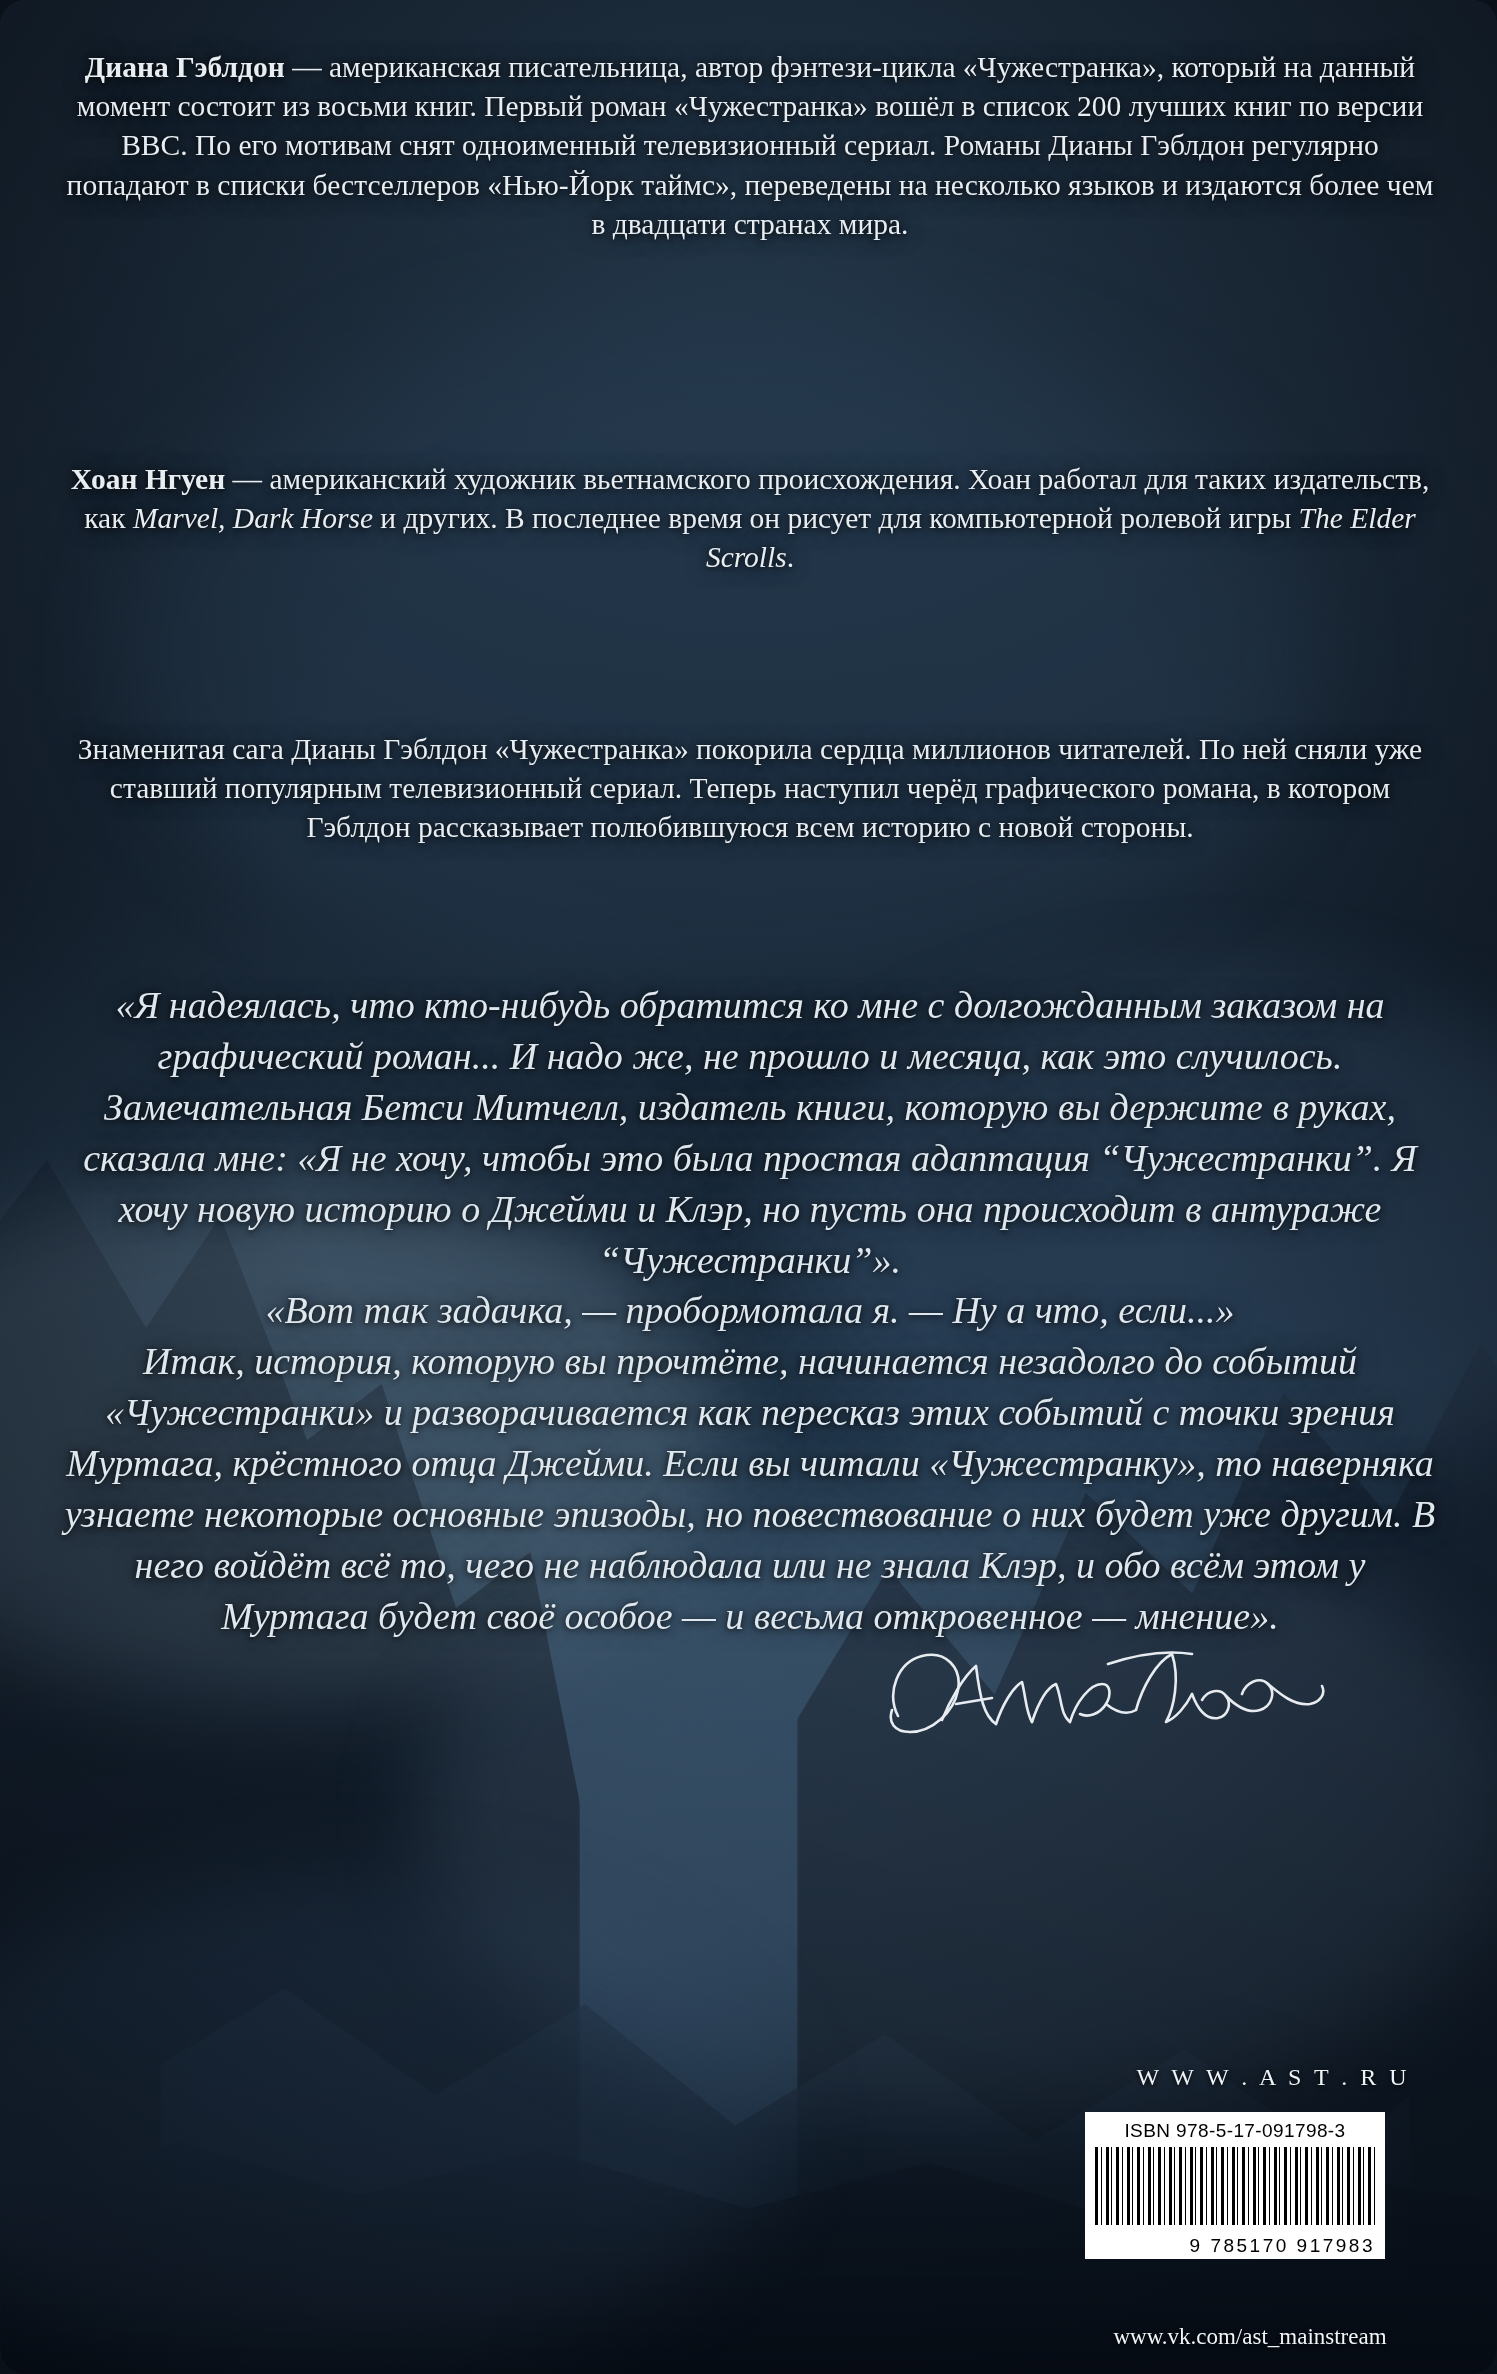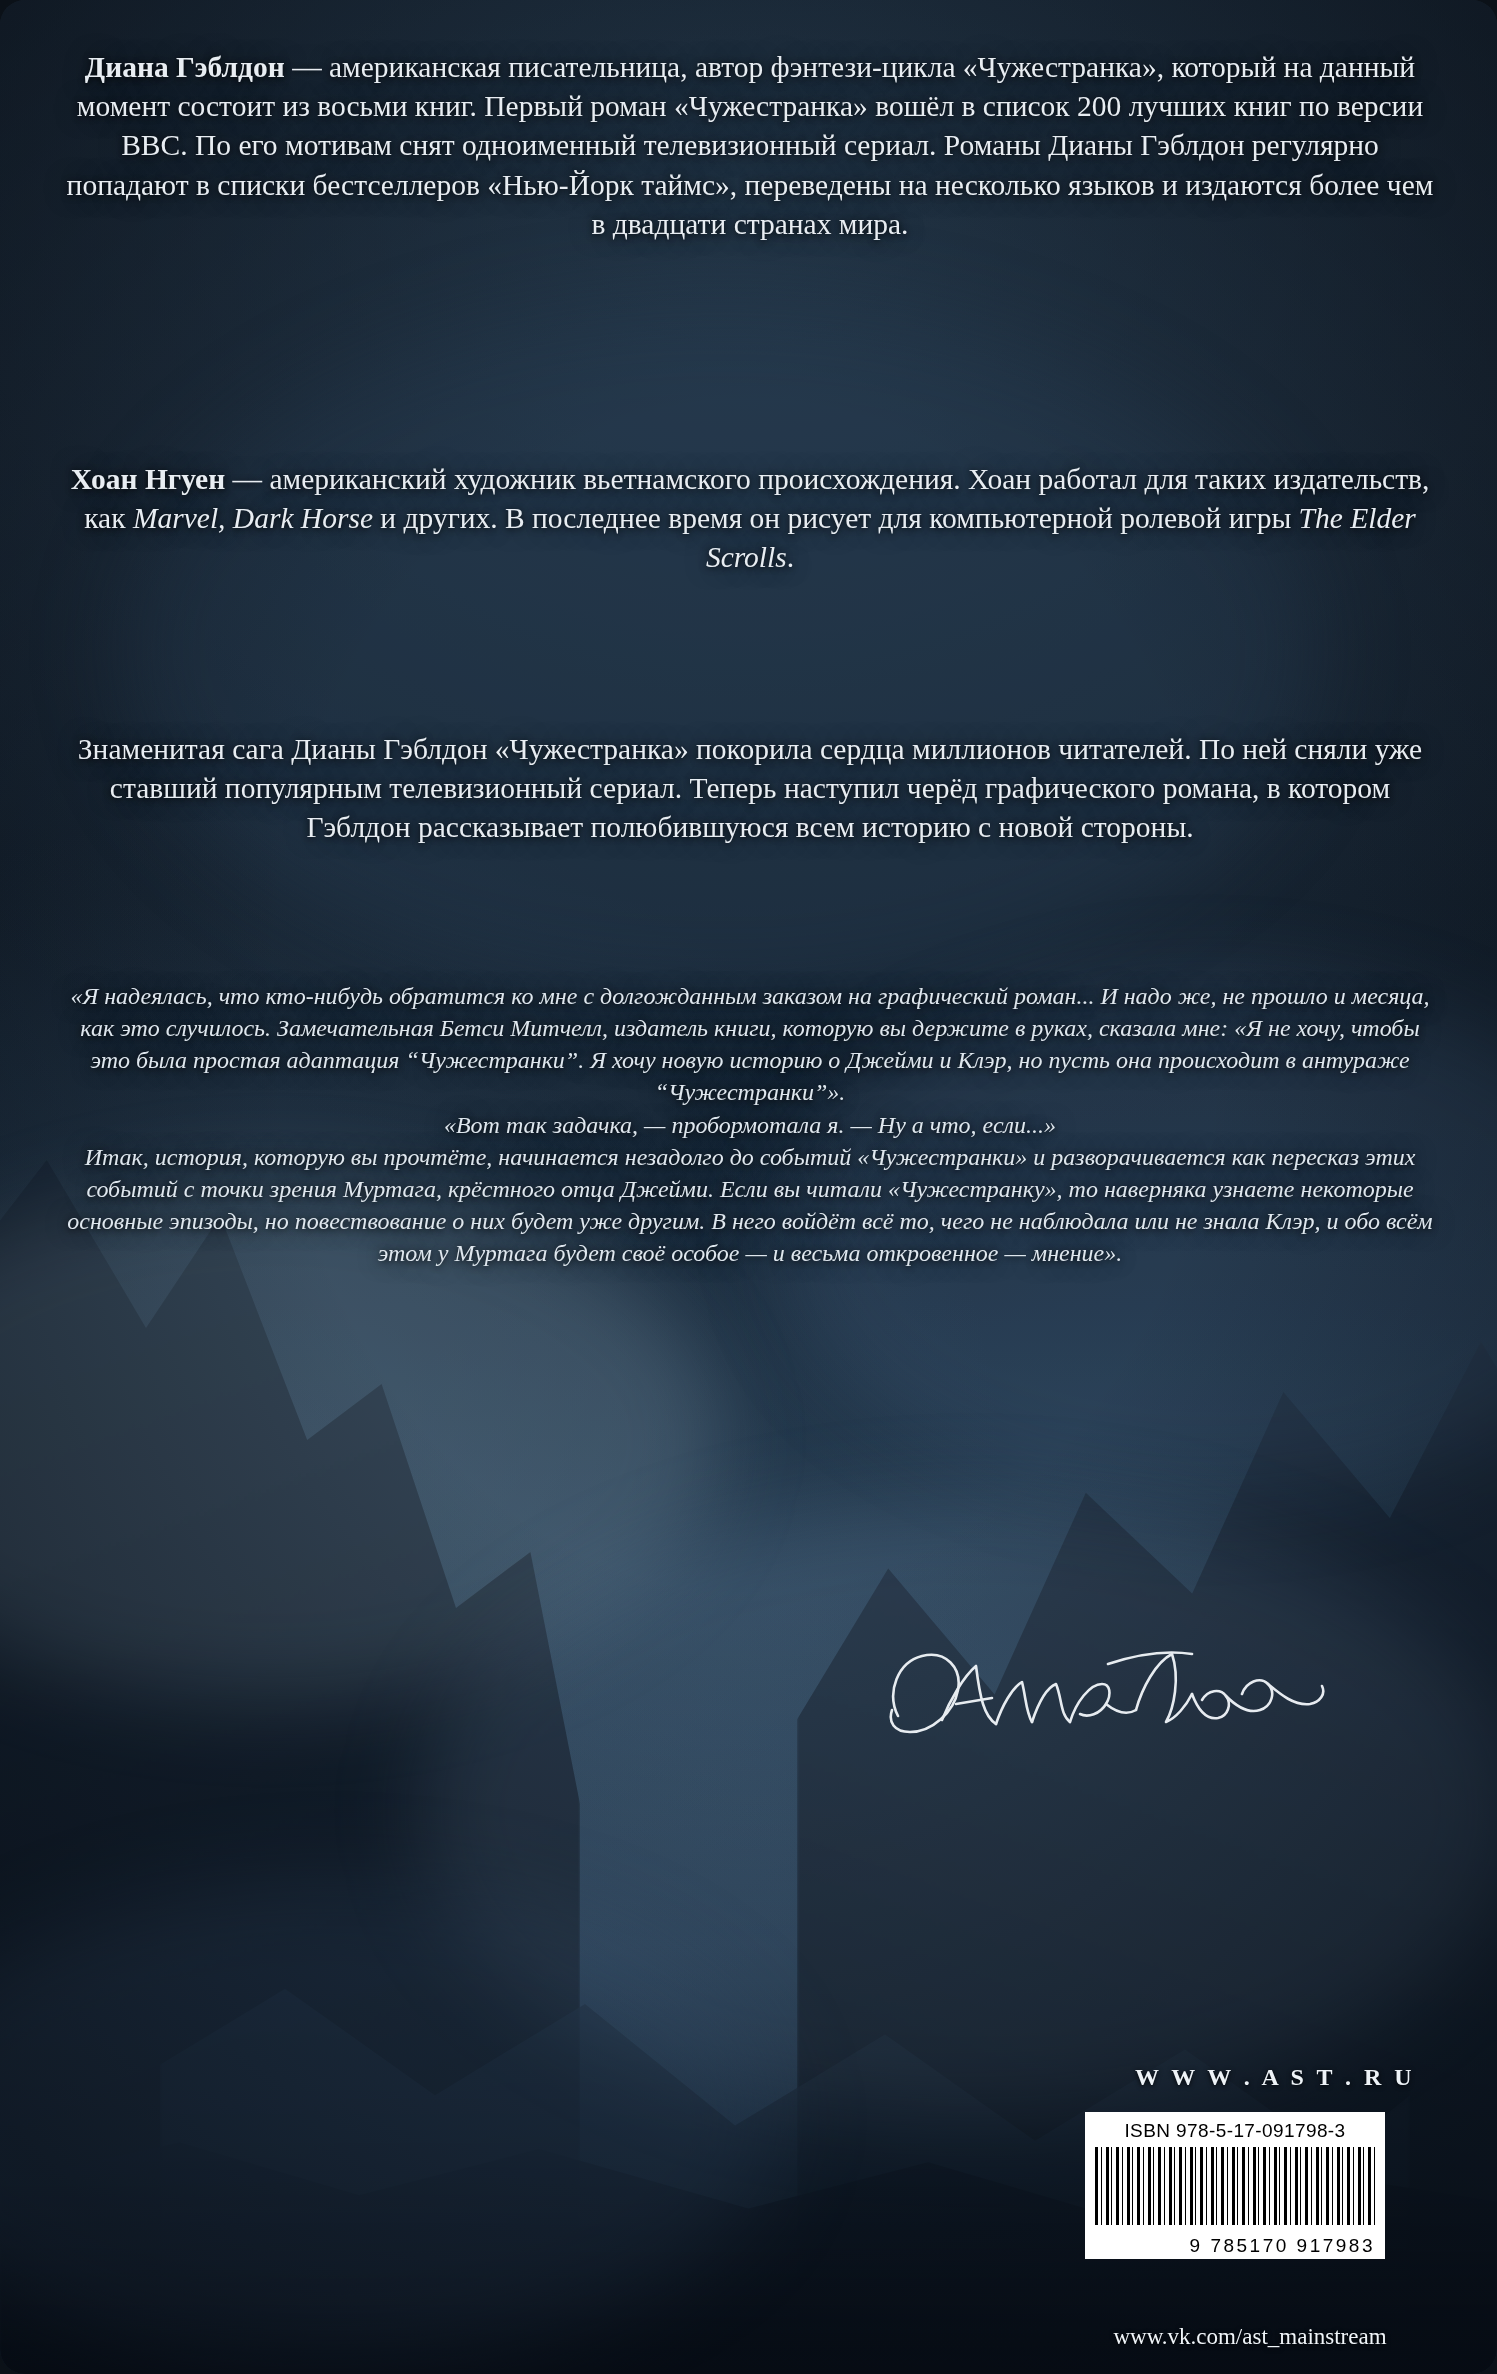--- a/index.html
+++ b/index.html
@@ -99,21 +99,21 @@
   .bio-2 {
     left: 60px; top: 460px; width: 1380px;
     font-size: 29.5px;
   }
   .blurb {
     left: 70px; top: 730px; width: 1360px;
     font-size: 29.5px;
   }
   .quote {
     left: 60px; top: 980px; width: 1380px;
-    font-size: 24px;
+    font-size: 38px;
     font-style: italic;
     line-height: 1.34;
     color: #dfe7ee;
   }
 
   .name {
     font-weight: bold;
   }
   .ital { font-style: italic; }
 
@@ -123,30 +123,29 @@
     left: 880px;
     top: 1640px;
     width: 460px;
     height: 120px;
   }
   .signature svg { display: block; }
 
   
   .site-url {
     position: absolute;
-    left: 1135px;
+    left: 1080px;
     top: 2064px;
     width: 330px;
-    text-align: left;
+    text-align: right;
     font-family: "Liberation Serif", serif;
     font-size: 24px;
     letter-spacing: 3.5px;
     color: #eef3f7;
     text-shadow: 0 1px 5px rgba(0,0,0,0.9);
-    font-weight: bold;
   }
 
   .barcode-box {
     position: absolute;
     left: 1085px;
     top: 2112px;
     width: 300px;
     background: #ffffff;
     padding: 8px 10px 2px 10px;
     box-sizing: border-box;

